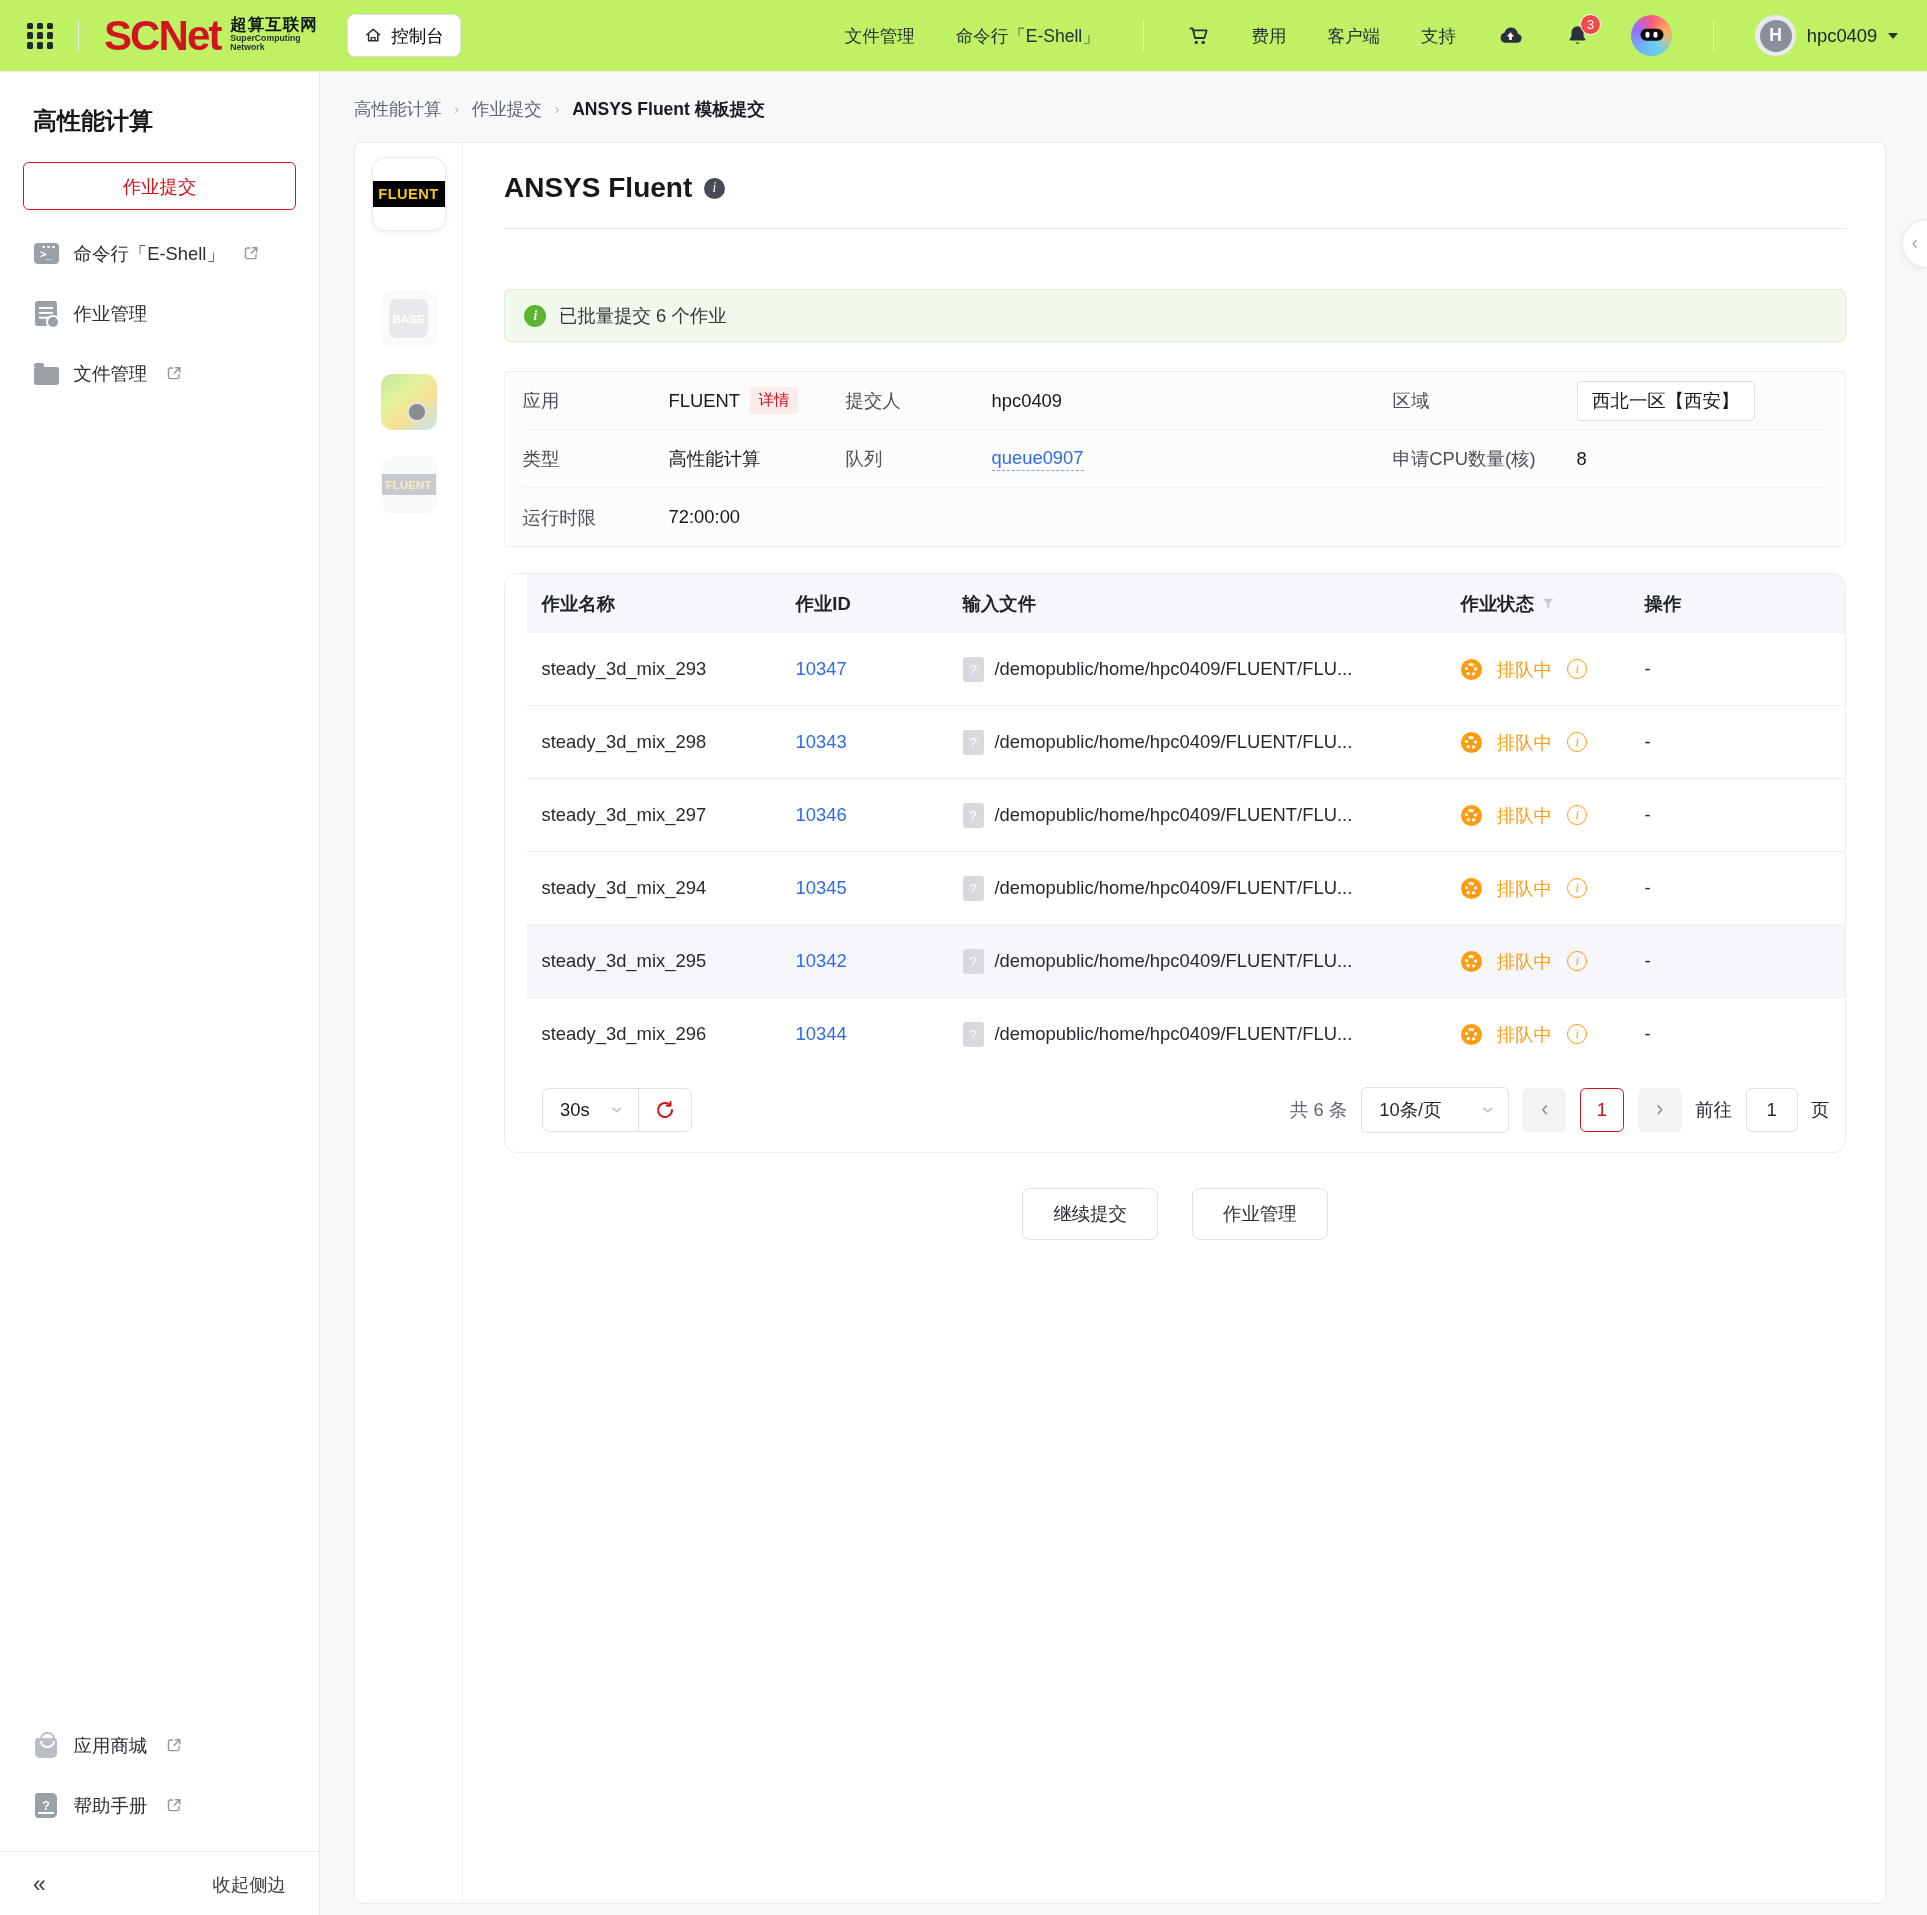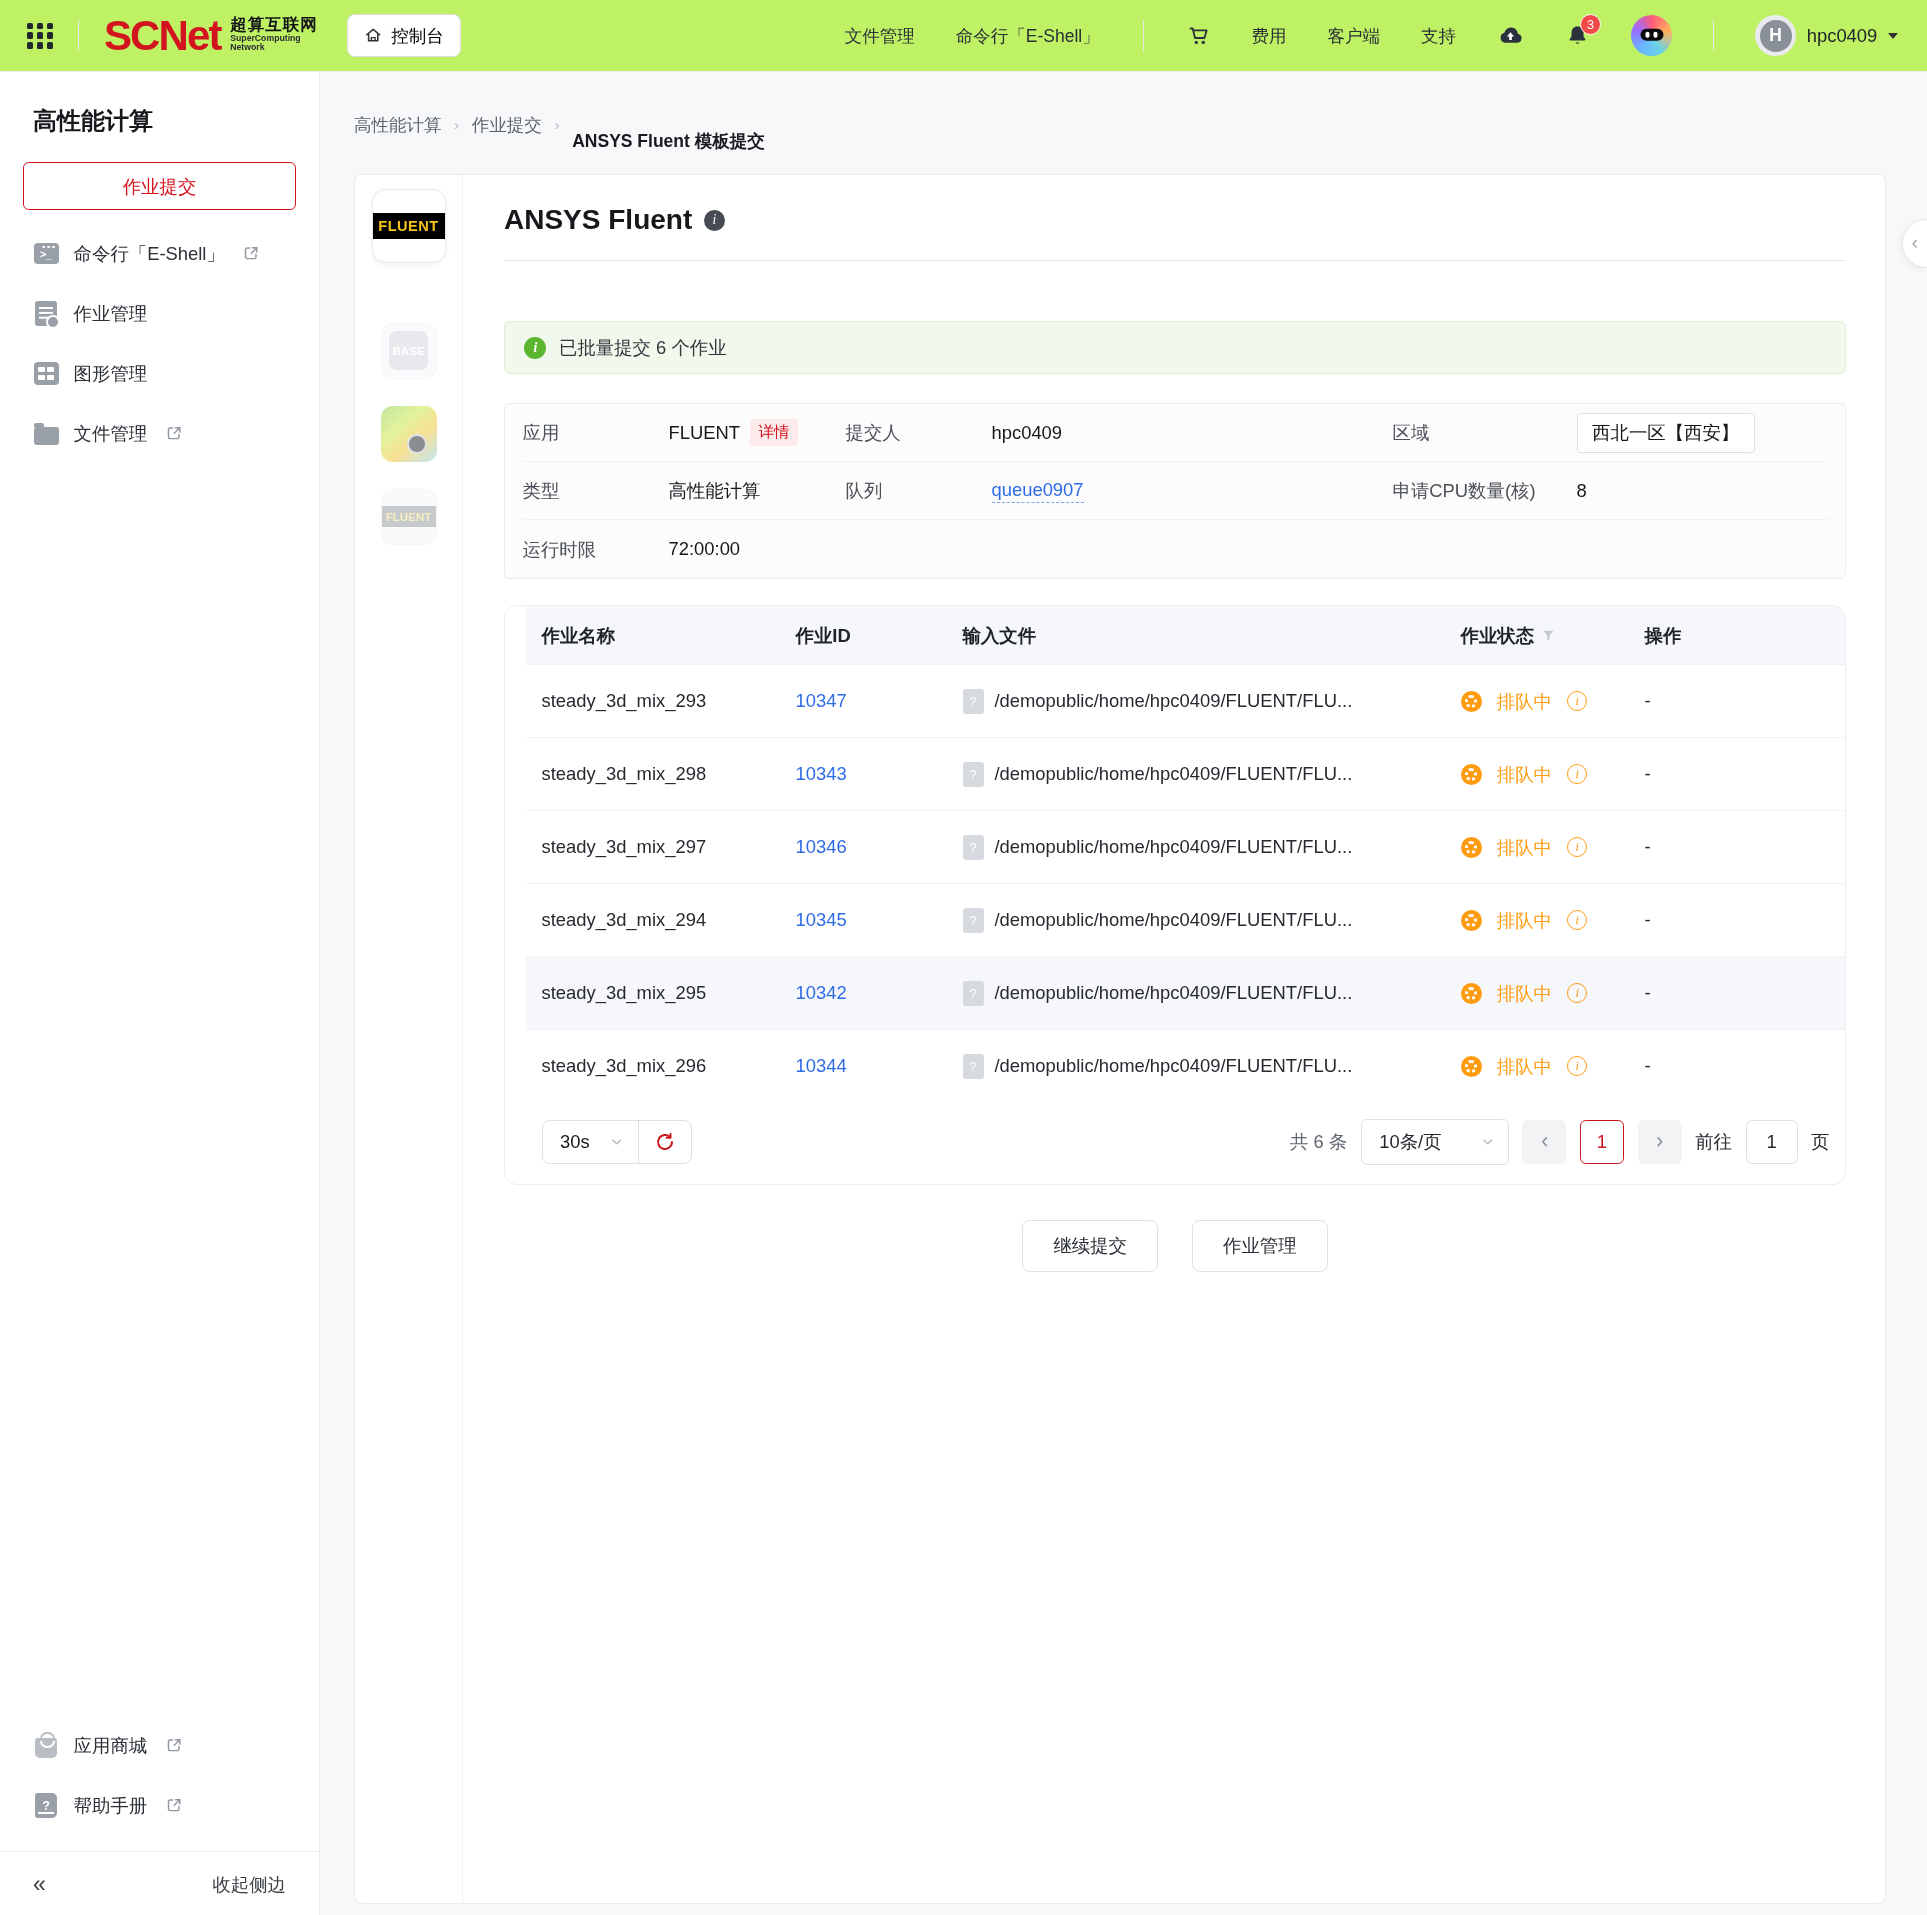--- a/index.html
+++ b/index.html
@@ -79,21 +79,21 @@
                   padding:0 33px; font-size:18.4px; color:#3c4046; }
   .collapse-ic { font-size:23px; color:#3c4046; cursor:pointer; }
   .collapse-lb { cursor:pointer; }
 
   
   .content { flex:1; min-width:0; background:#f7f8fa; padding:25px 41px 11.6px 34px;
              display:flex; flex-direction:column; position:relative; }
   .breadcrumb { display:flex; align-items:center; gap:12.6px; font-size:17.5px; color:#5f6470; }
   .breadcrumb .bc { cursor:pointer; }
   .breadcrumb .sep { color:#b6bac2; font-size:15.5px; }
-  .breadcrumb .current { color:#181a1f; font-weight:700;margin-top:32px; }
+  .breadcrumb .current { color:#181a1f; font-weight:700; }
 
   .drawer-handle { position:absolute; right:0; top:147px; width:25px; height:49px; background:#fff;
                    border:1px solid #e6e8ec; border-right:none; border-radius:25px 0 0 25px;
                    display:flex; align-items:center; justify-content:center; color:#9096a0;
                    box-shadow:-1.9px 1.9px 7.8px rgba(0,0,0,.05); cursor:pointer; font-size:17.5px; }
 
   .card { margin-top:21.3px; flex:1; background:#fff; border:1px solid #e9ebef; border-radius:7.8px;
           display:flex; overflow:hidden; }
 
   
@@ -279,31 +279,20 @@
       <svg class="ext-ic" width="16.5" height="16.5" viewBox="0 0 16 16">
         <path d="M6.5 3H4a1.6 1.6 0 0 0-1.6 1.6v7A1.6 1.6 0 0 0 4 13.2h7a1.6 1.6 0 0 0 1.6-1.6V9.2" fill="none" stroke="#9097a1" stroke-width="1.4" stroke-linecap="round"></path>
         <path d="M9.3 2.6h4.1v4.1M13.1 2.9 8 8" fill="none" stroke="#9097a1" stroke-width="1.4" stroke-linecap="round"></path>
       </svg>
     </div>
     <div class="side-item">
       <span class="gicon">
           <span class="doc gear"></span>
         </span>
       <span>作业管理</span>
-    </div>
-    <div class="side-item">
-      <span class="gicon">
-          <span class="win">
-            <i></i>
-            <i></i>
-            <i></i>
-            <i></i>
-          </span>
-        </span>
-      <span>图形管理</span>
     </div>
     <div class="side-item">
       <span class="gicon">
           <span class="folder"></span>
         </span>
       <span>文件管理</span>
       <svg class="ext-ic" width="16.5" height="16.5" viewBox="0 0 16 16">
         <path d="M6.5 3H4a1.6 1.6 0 0 0-1.6 1.6v7A1.6 1.6 0 0 0 4 13.2h7a1.6 1.6 0 0 0 1.6-1.6V9.2" fill="none" stroke="#9097a1" stroke-width="1.4" stroke-linecap="round"></path>
         <path d="M9.3 2.6h4.1v4.1M13.1 2.9 8 8" fill="none" stroke="#9097a1" stroke-width="1.4" stroke-linecap="round"></path>
       </svg>

